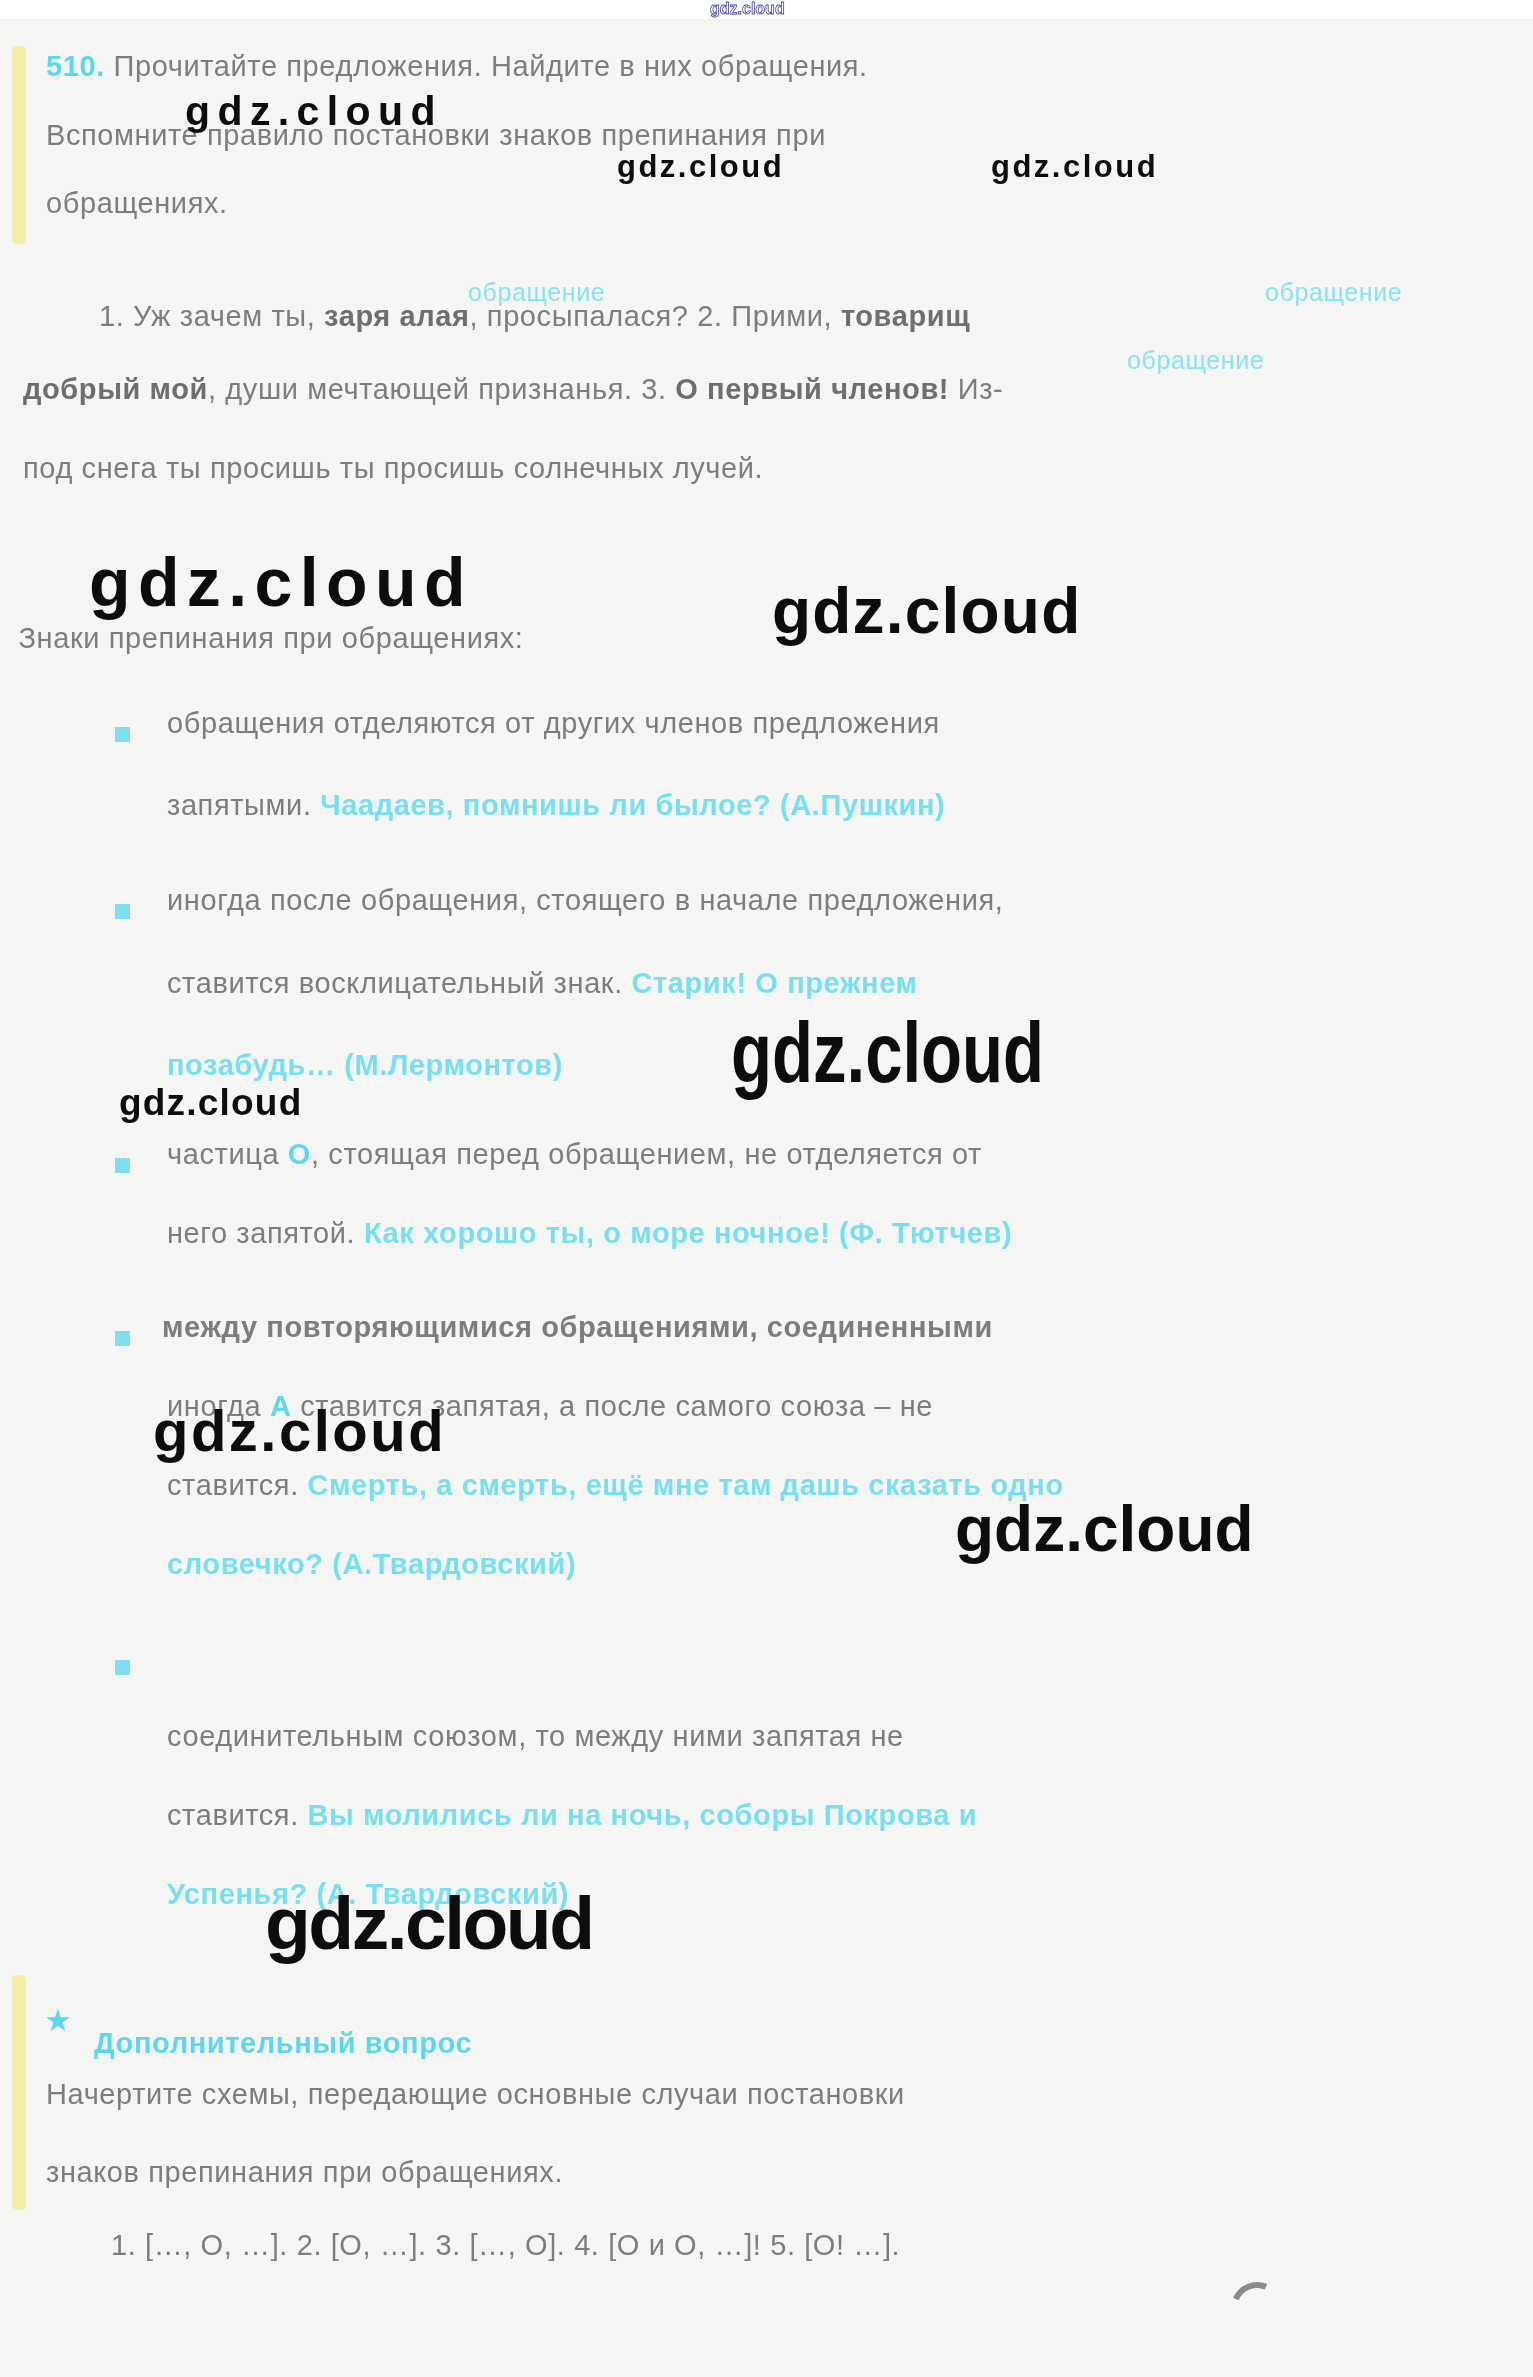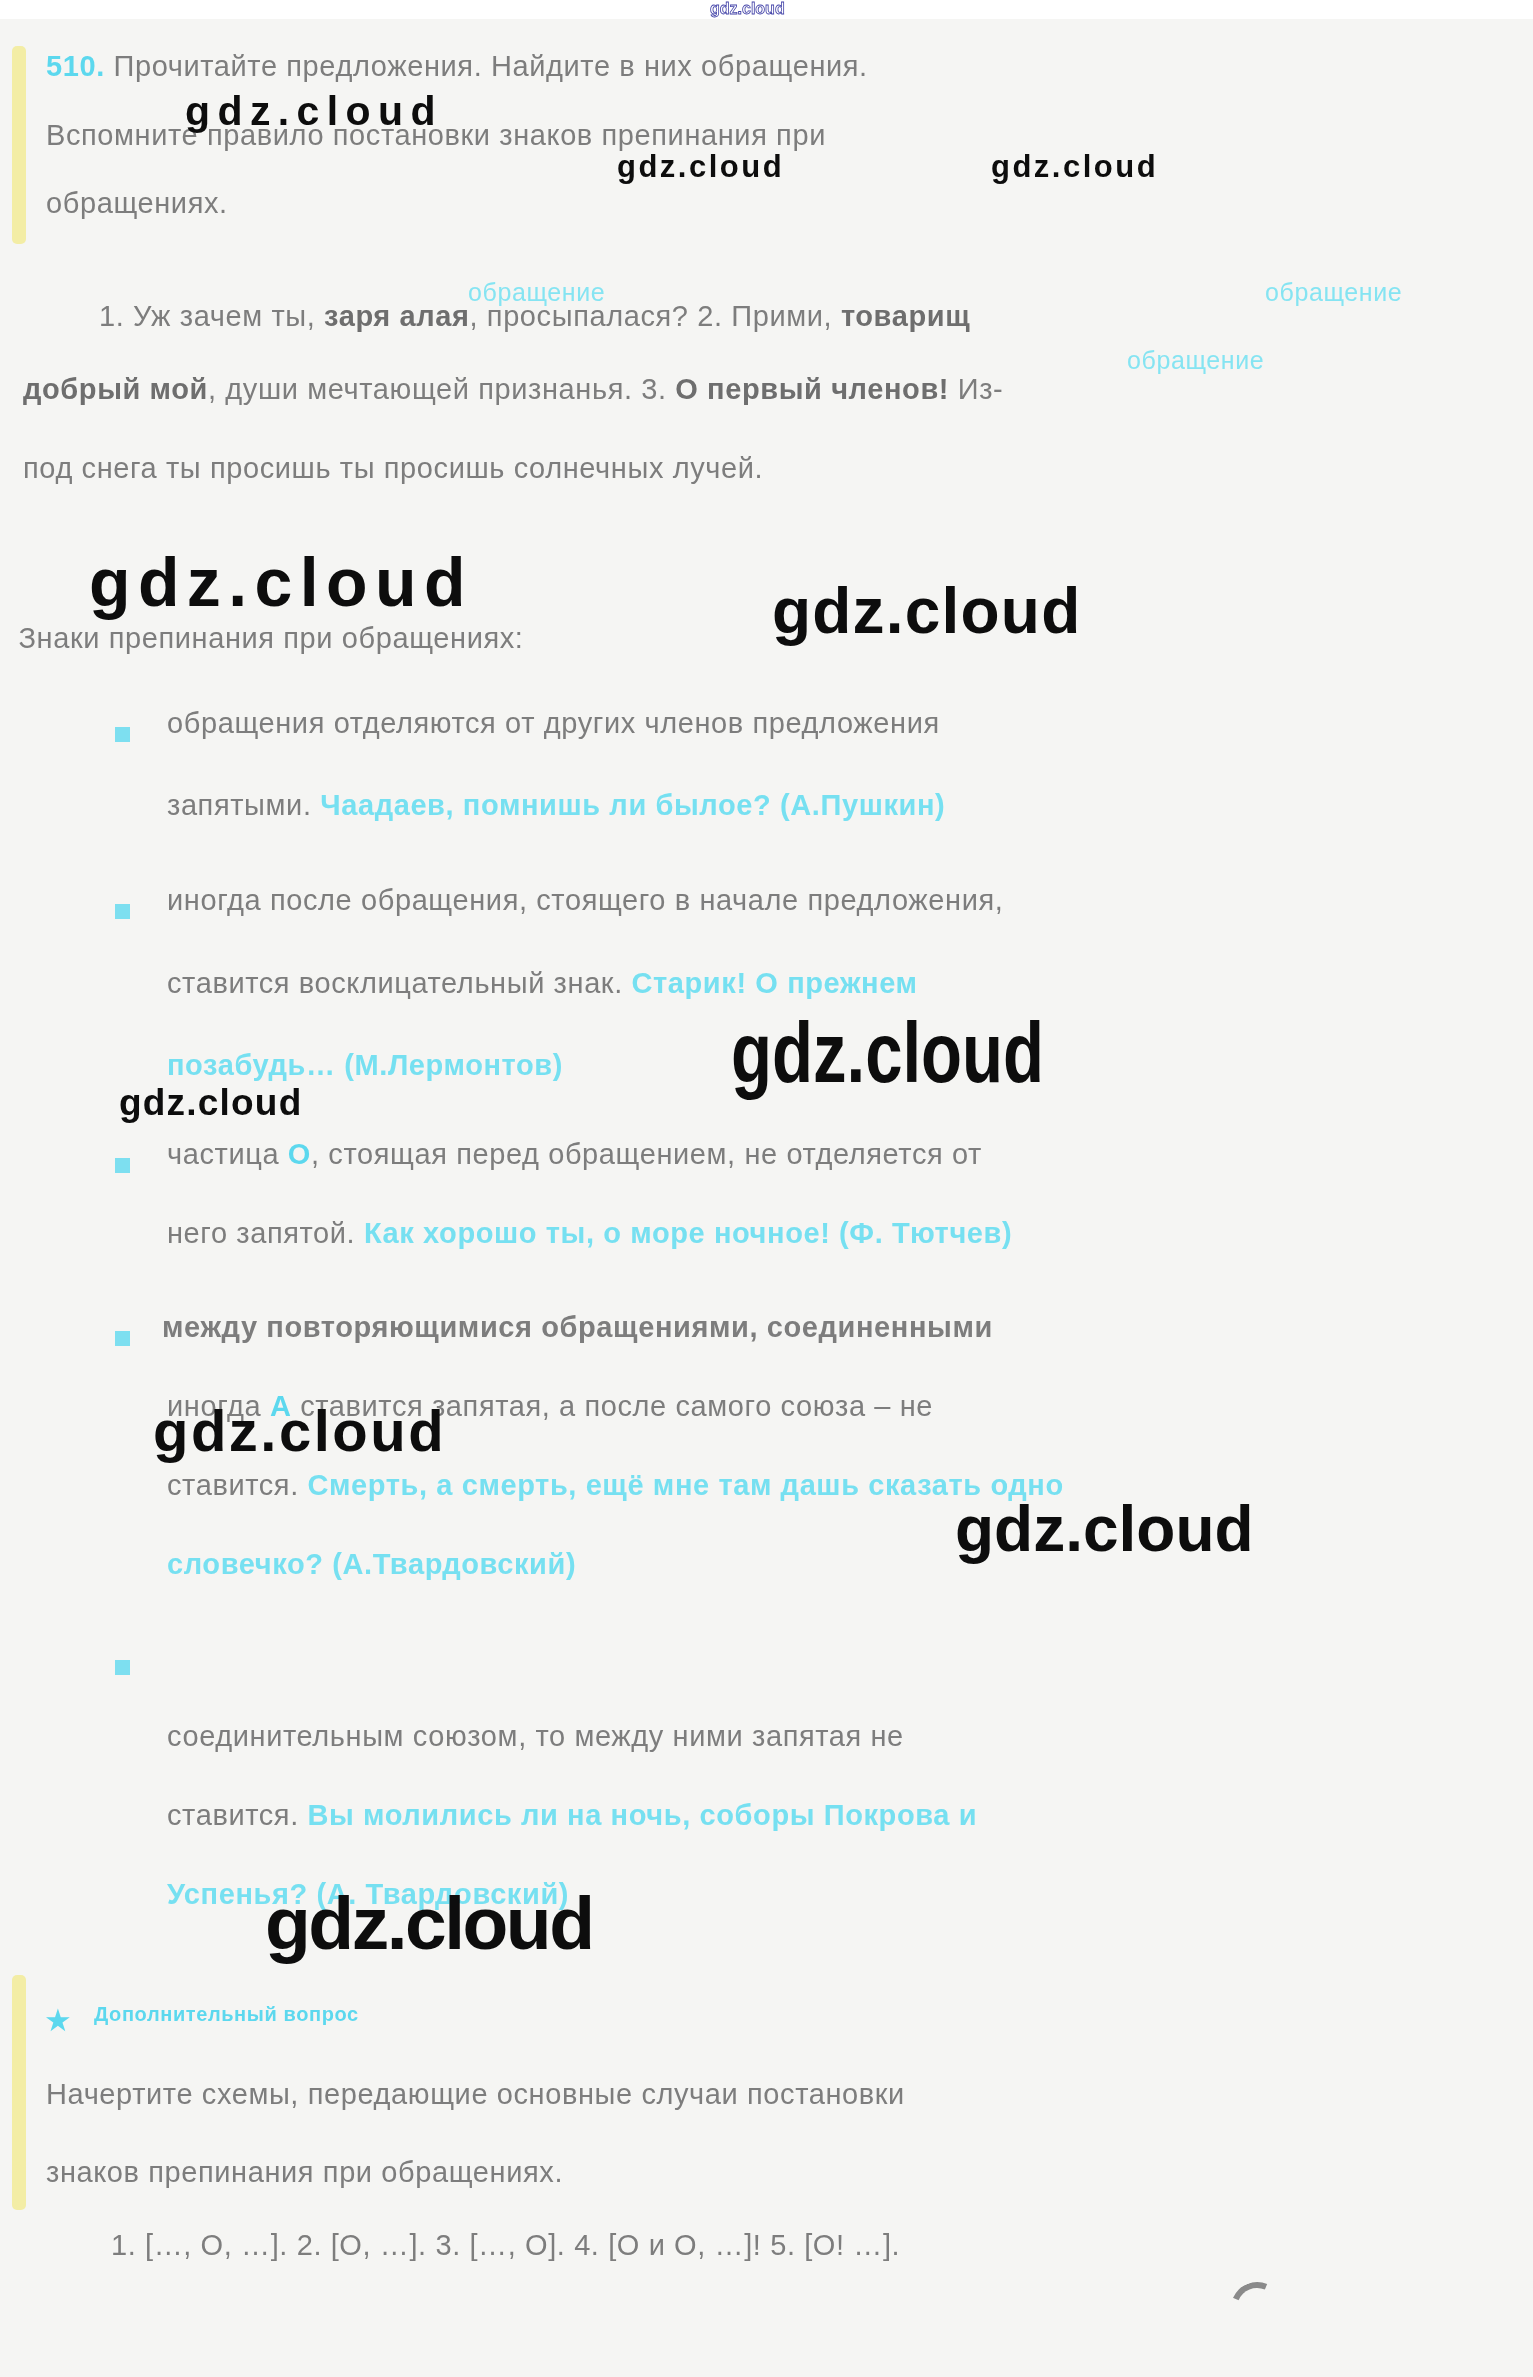--- a/index.html
+++ b/index.html
@@ -25,21 +25,21 @@
   .run-g{color:var(--gray);}
   .run-gb{color:var(--gray-bold);font-weight:bold;}
   .run-c{color:var(--cyan);font-weight:bold;}
   .run-cb{color:var(--cyan-bold);font-weight:bold;}
   .label{font-size:25px;line-height:1.15;color:#85e4f2;letter-spacing:0.6px;text-align:center;}
   .bar{background:var(--yellow);border-radius:5px;}
   .bullet-sq{width:15px;height:15px;background:#7ddff0;}
   .wm{color:var(--wm);line-height:1;font-weight:600;transform-origin:left top;}
   .wm-outline{line-height:1;font-weight:bold;color:transparent;-webkit-text-stroke:0.8px #4343a8;}
   .star{color:#5cd8ee;font-size:31px;line-height:1;}
-  .add-title{font-size:20px;font-weight:bold;color:#5cd8ee;line-height:1.15;letter-spacing:0.6px;}
+  .add-title{font-size:29px;font-weight:bold;color:#5cd8ee;line-height:1.15;letter-spacing:0.6px;margin-top:24px;}
   .arc{
     width:40px;height:40px;border:6.8px solid transparent;
     border-top-color:#8a8a8a;border-radius:50%;
     transform:rotate(-22deg);
   }
 </style>
 </head>
 <body>
 
 <div class="page">

